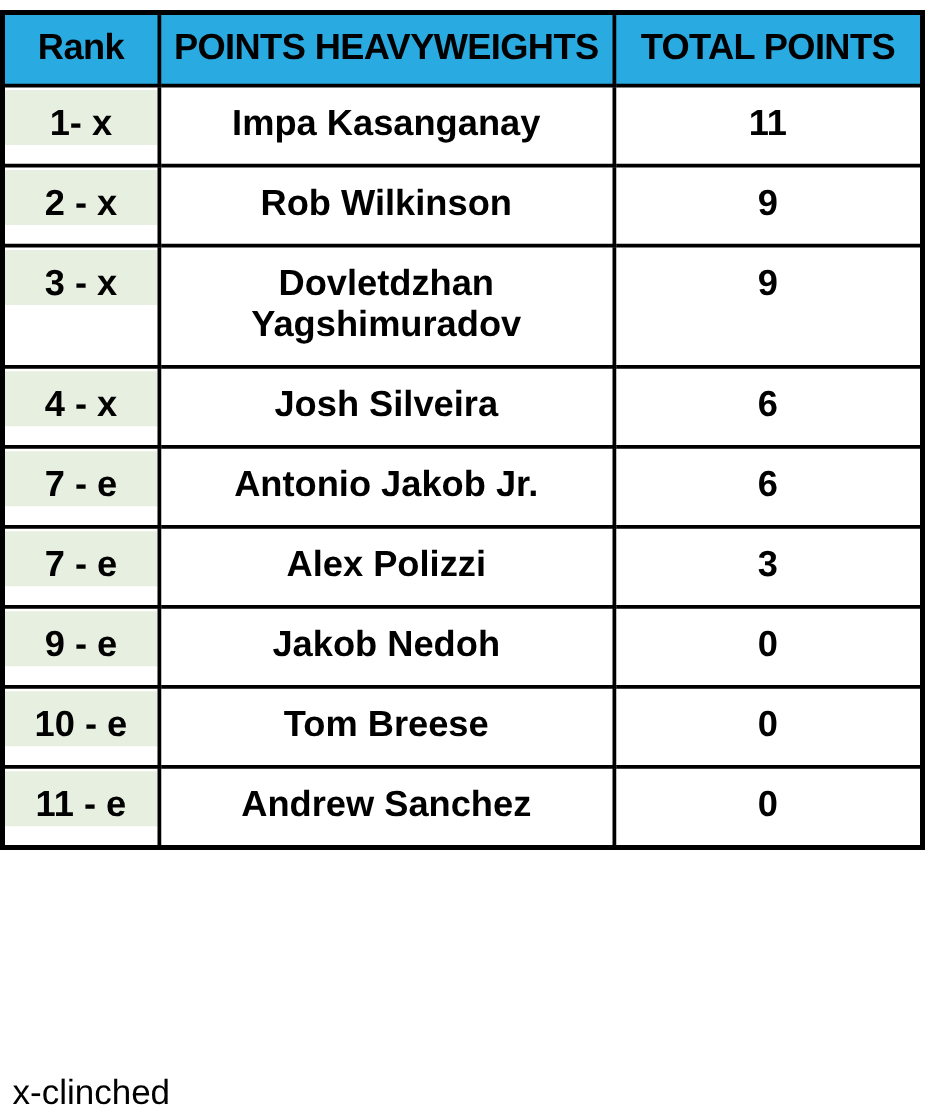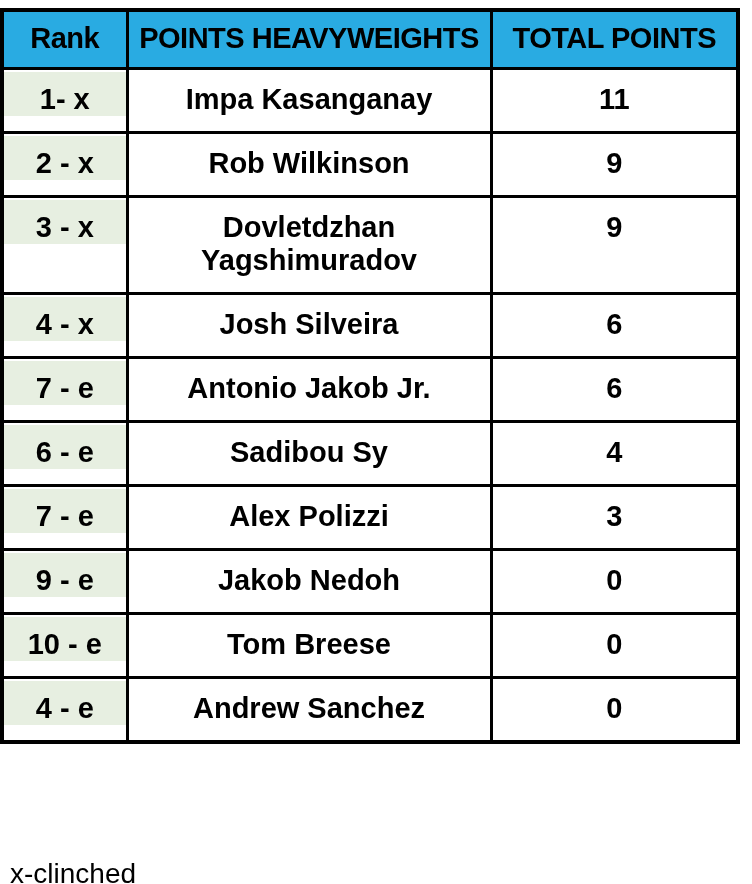--- a/index.html
+++ b/index.html
@@ -113,27 +113,20 @@
   </tr>
 
   <tr>
     <td class="rank-cell">
       <div class="rank-badge">7 - e</div>
     </td>
     <td class="name-cell">Antonio Jakob Jr.</td>
     <td class="points-cell">6</td>
   </tr>
 
-  <tr>
-    <td class="rank-cell">
-      <div class="rank-badge">6 - e</div>
-    </td>
-    <td class="name-cell">Sadibou Sy</td>
-    <td class="points-cell">4</td>
-  </tr>
 
   <tr>
     <td class="rank-cell">
       <div class="rank-badge">7 - e</div>
     </td>
     <td class="name-cell">Alex Polizzi</td>
     <td class="points-cell">3</td>
   </tr>
 
 
@@ -148,21 +141,21 @@
   <tr>
     <td class="rank-cell">
       <div class="rank-badge">10 - e</div>
     </td>
     <td class="name-cell">Tom Breese</td>
     <td class="points-cell">0</td>
   </tr>
 
   <tr>
     <td class="rank-cell">
-      <div class="rank-badge">4 - e</div>
+      <div class="rank-badge">11 - e</div>
     </td>
     <td class="name-cell">Andrew Sanchez</td>
     <td class="points-cell">0</td>
   </tr>
 </tbody>
   </table>
 
   <div class="legend">
     <div>x-clinched</div>
   </div>

